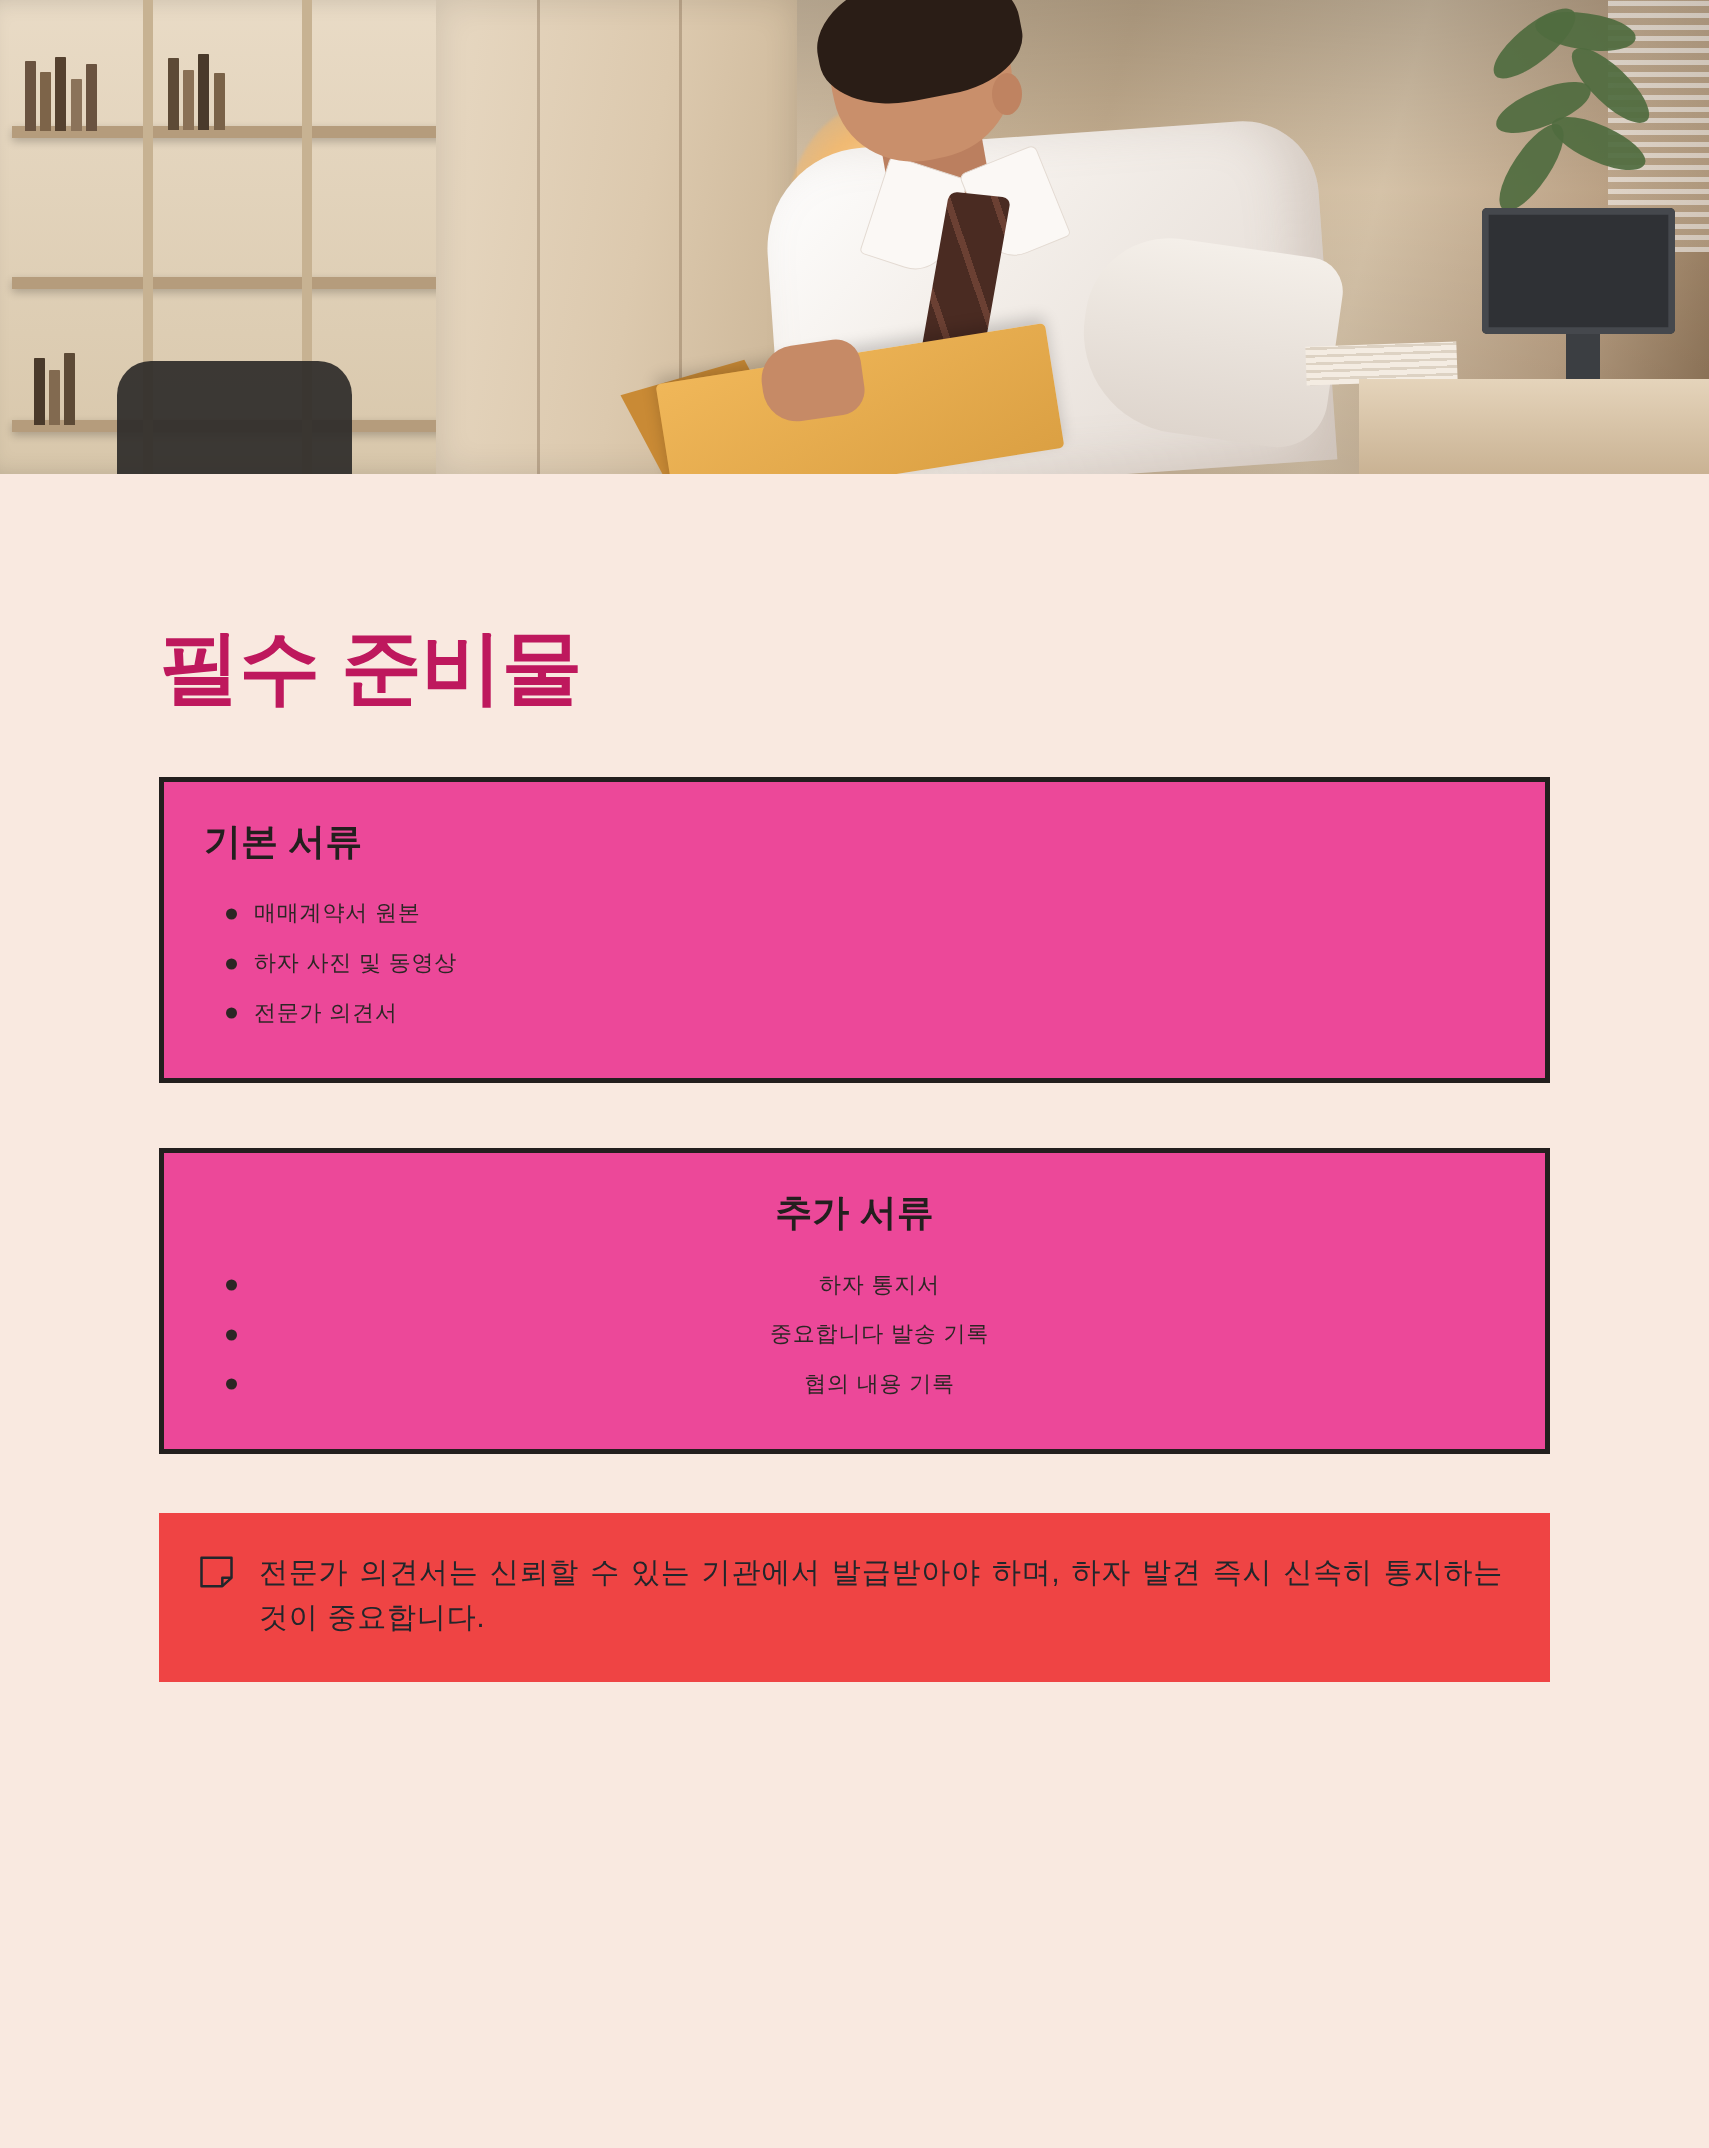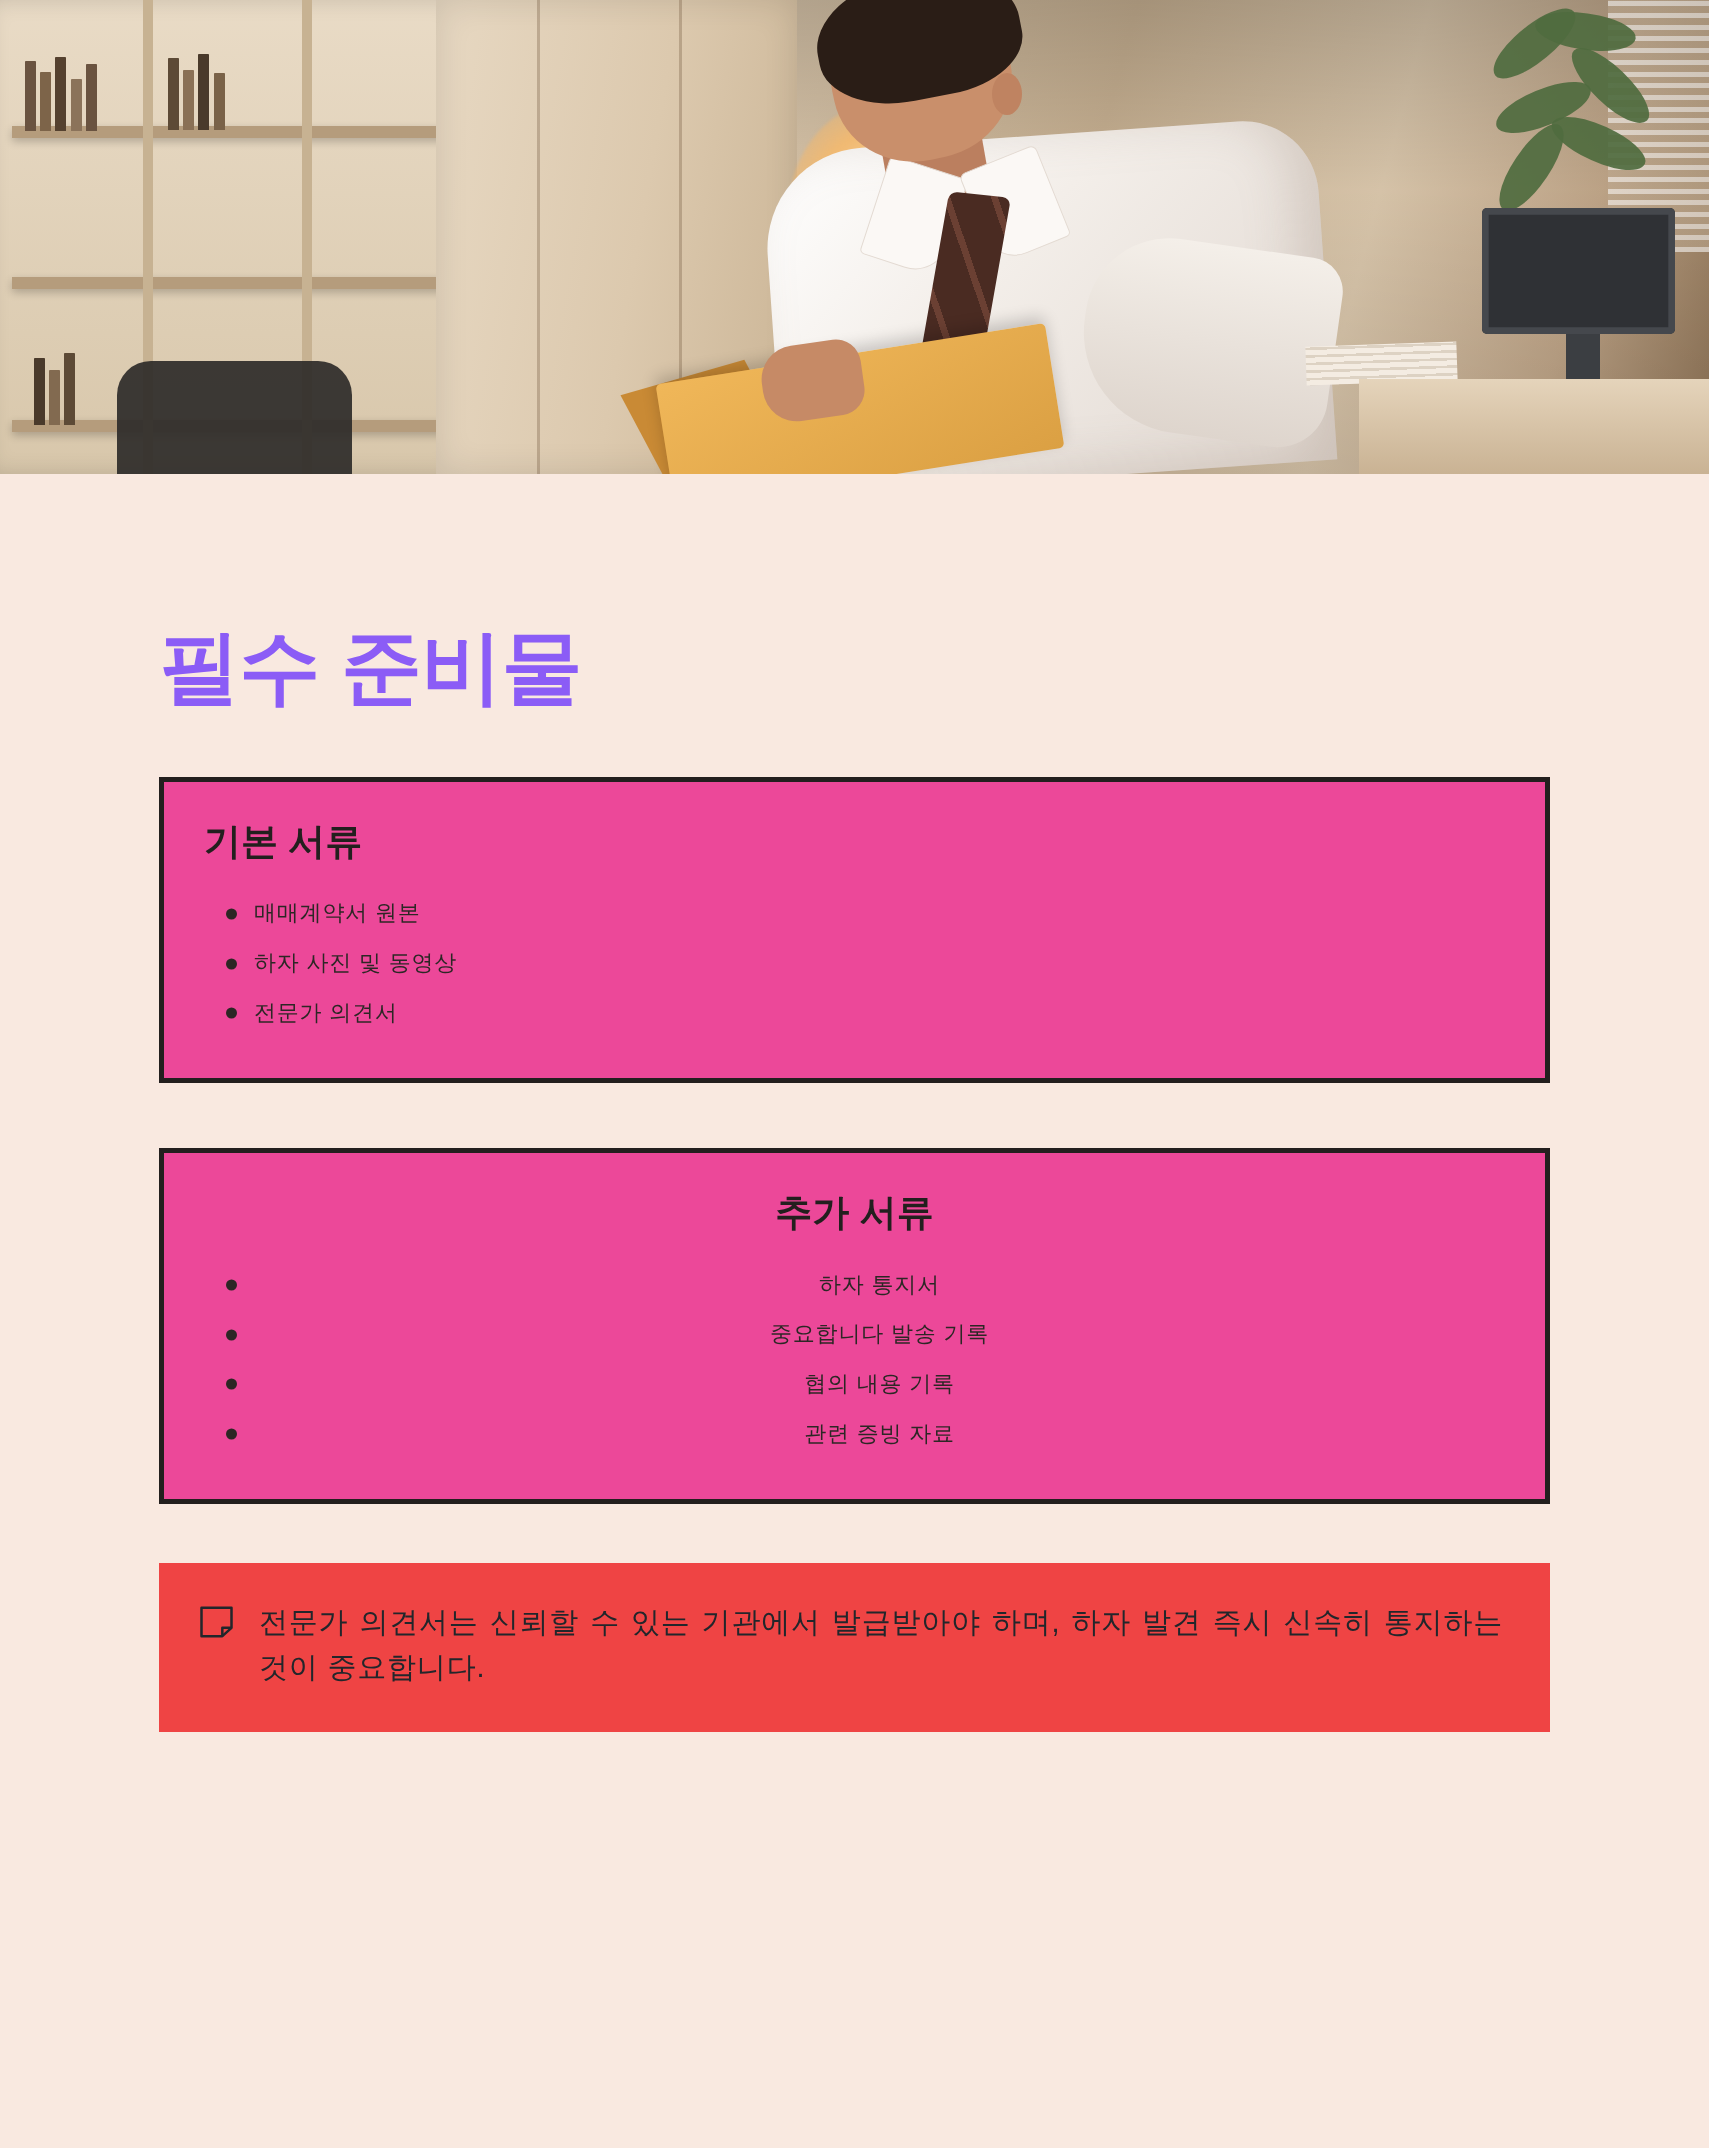--- a/index.html
+++ b/index.html
@@ -316,21 +316,21 @@
     padding: 0 159px;
     box-sizing: border-box;
   }
 
   .title {
     margin: 0;
     padding-top: 149px;
     font-size: 81px;
     line-height: 1.1;
     font-weight: 800;
-    color: #8b5cf6;
+    color: #be185d;
     letter-spacing: -0.8px;
   }
 
   .card {
     margin-top: 65px;
     border: 5px solid #231f1e;
     background: #ec4899;
     padding: 35px 40px 40px 40px;
     box-sizing: border-box;
   }
@@ -472,21 +472,20 @@
         <li>전문가 의견서</li>
       </ul>
     </section>
 
     <section class="card">
       <h2 class="card-title">추가 서류</h2>
       <ul class="card-list">
         <li>하자 통지서</li>
         <li>중요합니다 발송 기록</li>
         <li>협의 내용 기록</li>
-        <li>관련 증빙 자료</li>
       </ul>
     </section>
 
     <aside class="note">
       <span class="note-icon">
         <svg viewBox="0 0 42 40" width="35" height="34" aria-hidden="true">
           <path d="M3 3 H39 V27 L28 37 H3 Z" fill="none" stroke="#22262b" stroke-width="3" stroke-linejoin="round"></path>
           <path d="M39 27 H28 V37" fill="none" stroke="#22262b" stroke-width="3" stroke-linejoin="round"></path>
         </svg>
       </span>

